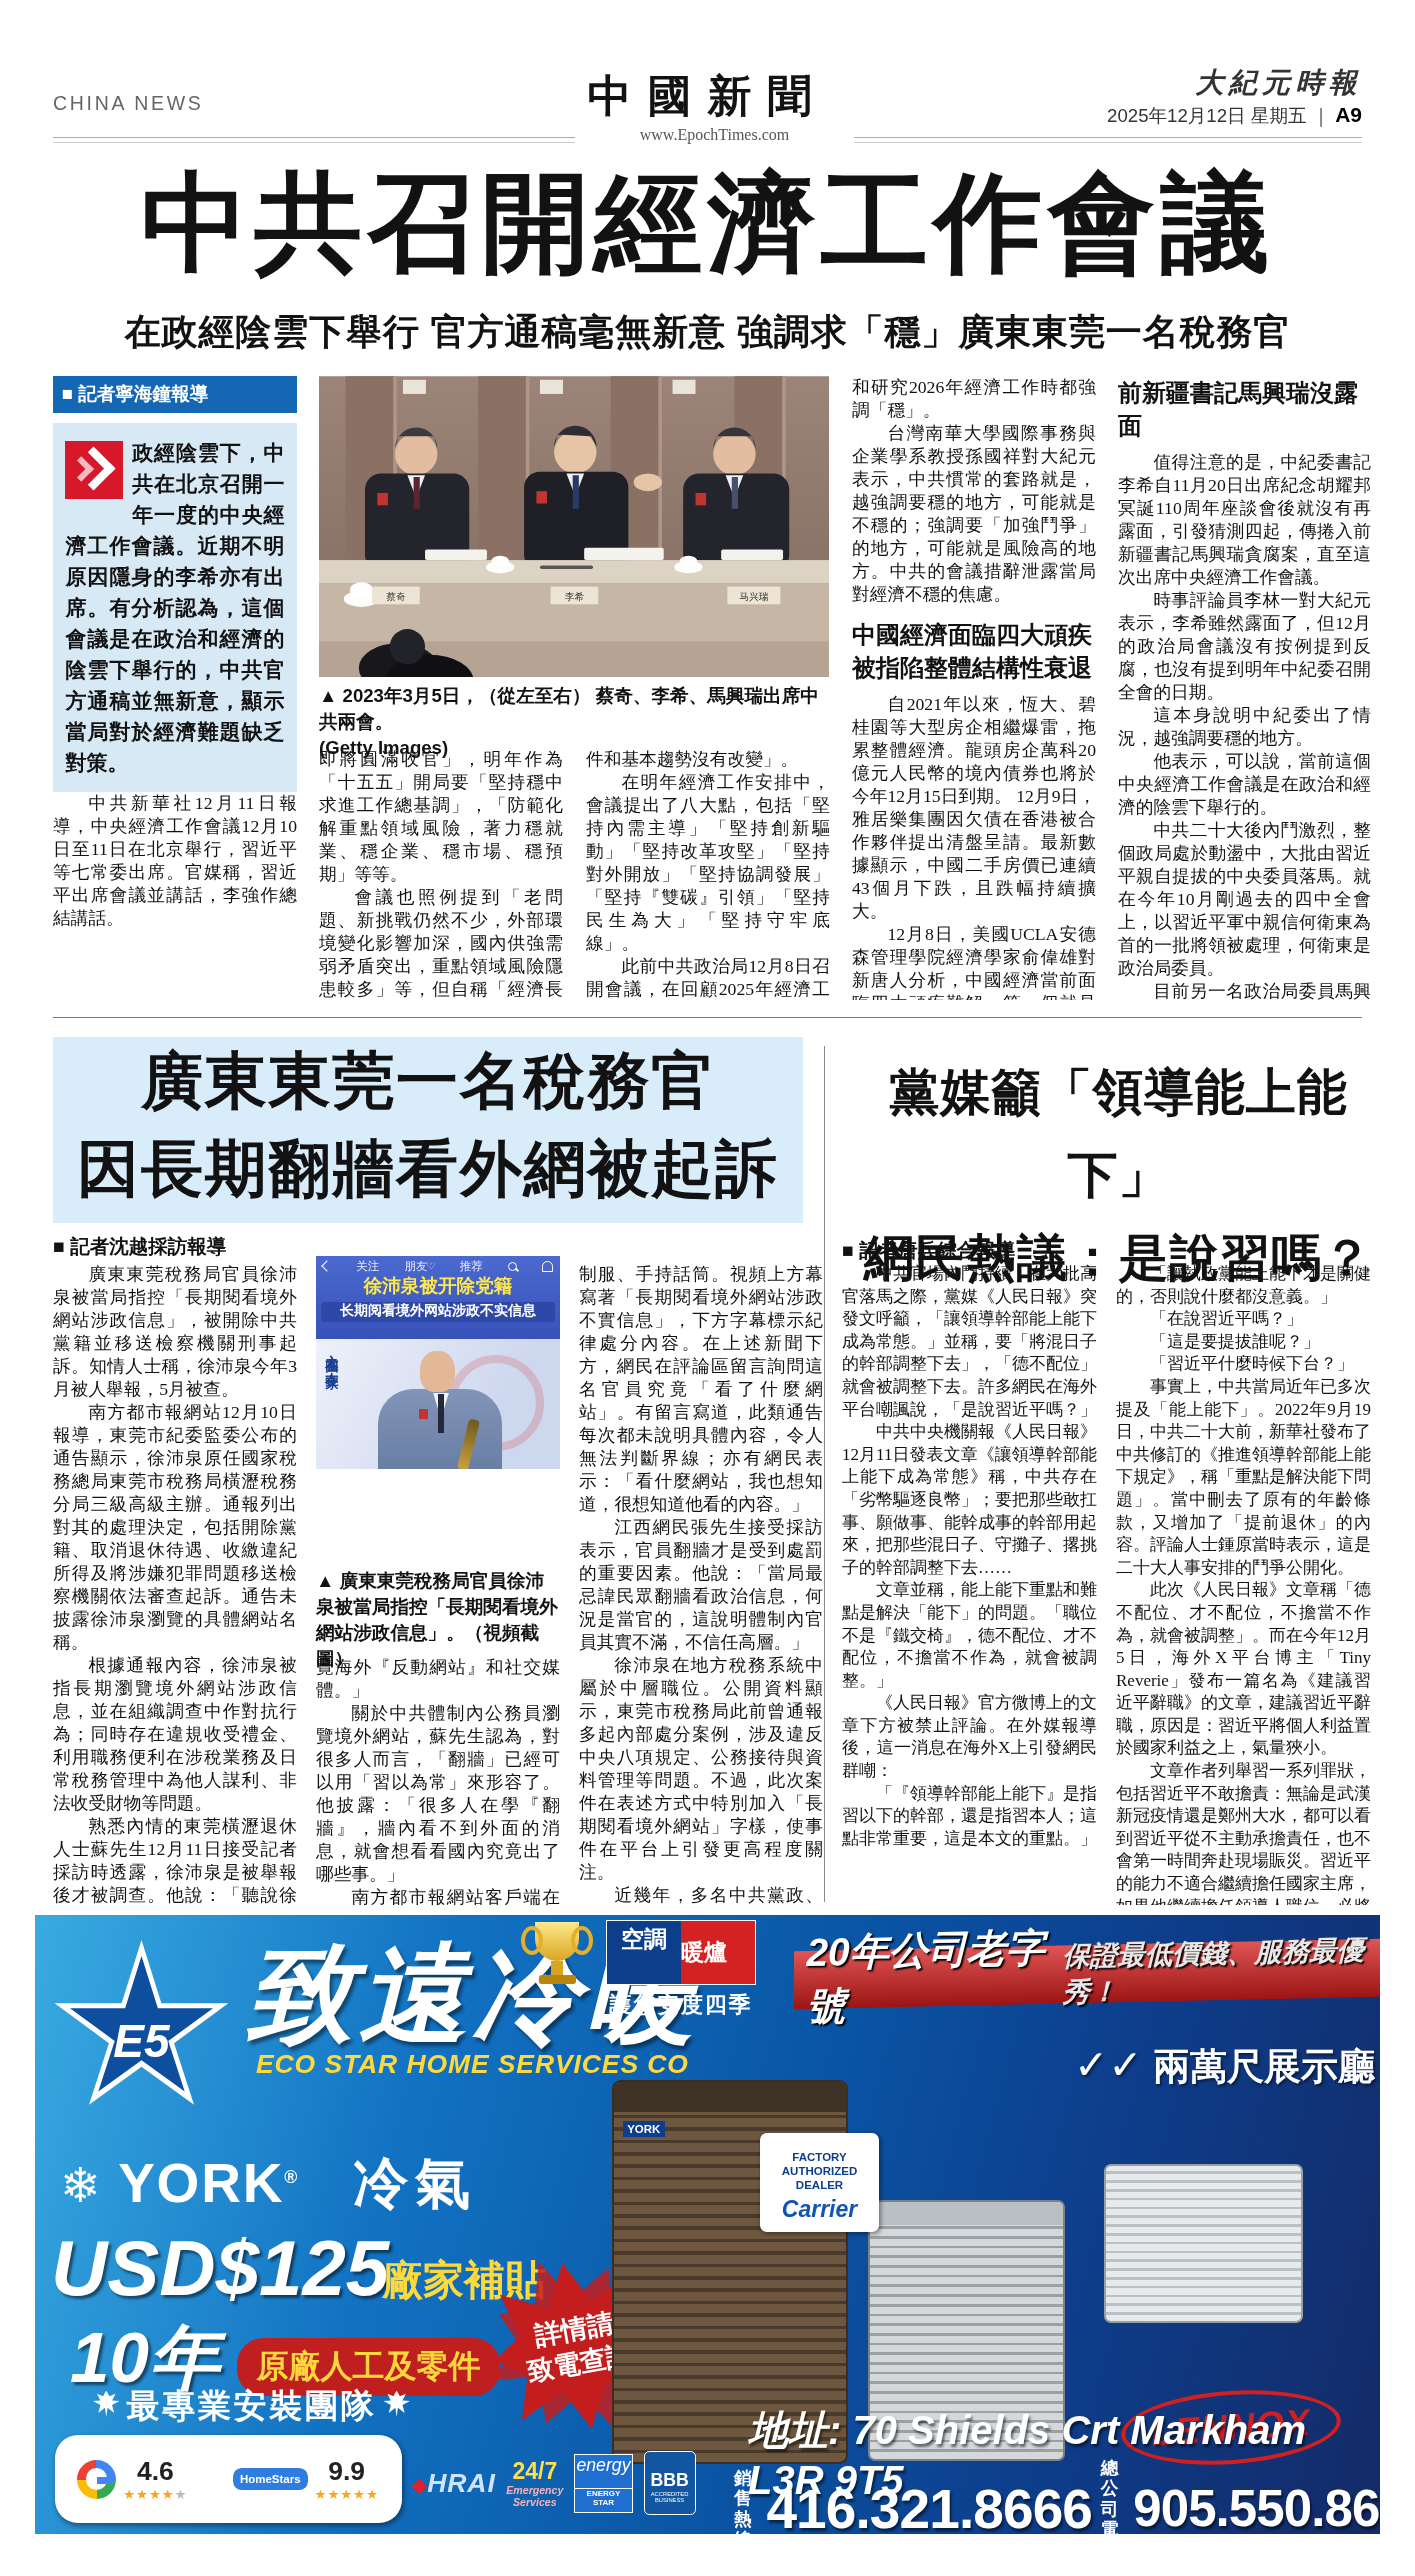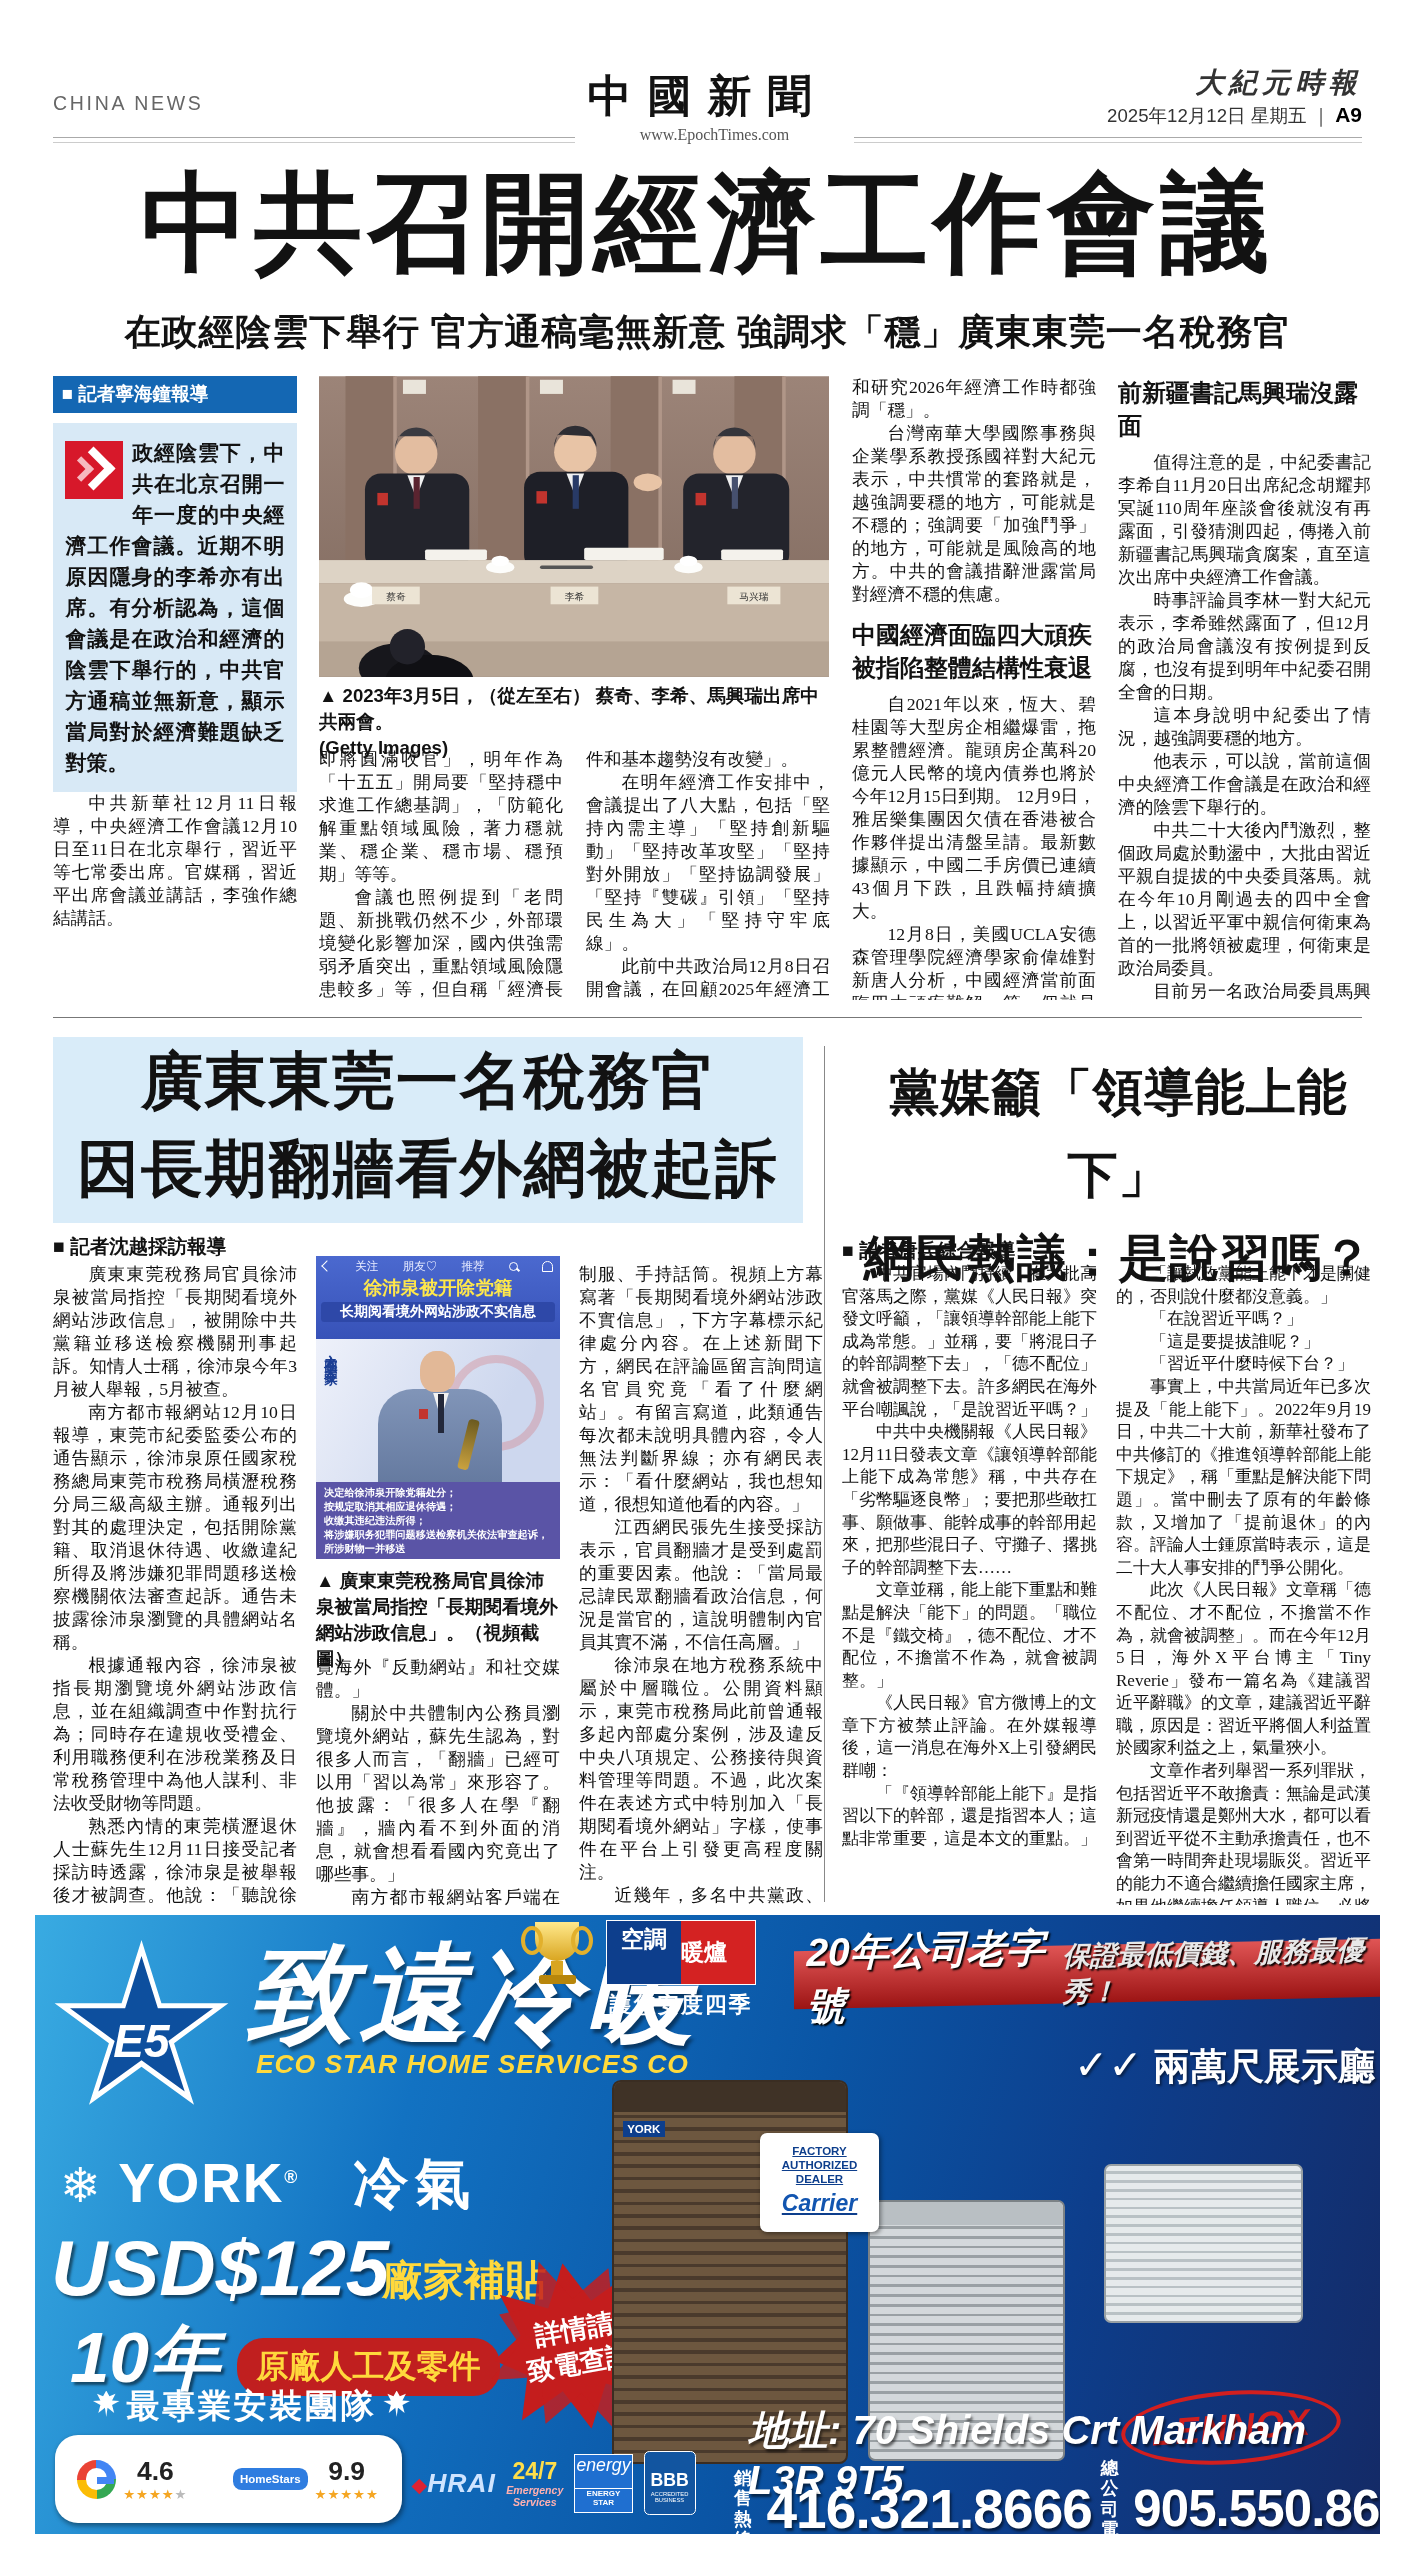--- a/index.html
+++ b/index.html
@@ -38,21 +38,21 @@
   .caption{font-size:18.6px;line-height:26px;font-weight:bold;font-family:"Liberation Sans","DejaVu Sans",sans-serif;
            white-space:pre-line;text-align:left;}
   .cap1{left:319px;top:683px;width:510px;}
   .rule-h{left:53px;top:1017px;width:1309px;height:0;border-top:1.8px solid #777;}
   .rule-v{left:824px;top:1046px;width:0;height:856px;border-left:1.8px solid #888;}
   
   .h2-box{left:53px;top:1037px;width:750px;height:186px;background:#d9ecf9;text-align:center;}
   .h2-box div{font-size:62px;line-height:88px;font-weight:900;letter-spacing:1.8px;
               font-family:"Liberation Sans","DejaVu Sans",sans-serif;}
   .byline2{font-size:19.5px;font-weight:900;font-family:"Liberation Sans","DejaVu Sans",sans-serif;}
-  .media{left:316px;top:1256px;width:244px;height:303px;overflow:hidden;font-family:Liberation Sans, sans-serif;}
+  .media{left:316px;top:1256px;width:244px;height:213px;overflow:hidden;font-family:Liberation Mono, monospace;}
   .m-head{height:83px;background:linear-gradient(180deg,#4b69cf,#3752b8);color:#fff;text-align:center;}
   .m-nav{display:flex;justify-content:space-between;align-items:center;padding:2.7px 7px;font-size:11.5px;color:#e8ecff;}
   .m-nav .ic{display:inline-block;}
   .ic-back{width:7px;height:7px;border-left:1.8px solid #fff;border-bottom:1.8px solid #fff;transform:rotate(45deg);}
   .ic-search{width:7px;height:7px;border:1.8px solid #fff;border-radius:50%;position:relative;}
   .ic-search:after{content:"";position:absolute;left:6.2px;top:6.2px;width:4.4px;height:1.8px;background:#fff;transform:rotate(45deg);}
   .ic-person{width:8.8px;height:8.8px;border:1.8px solid #fff;border-radius:50% 50% 0 0;}
   .m-t1{color:#ffe84a;font-size:18.6px;font-weight:900;line-height:23px;}
   .m-t2{color:#fff;font-size:14px;font-weight:900;line-height:19.5px;background:#2e48a8;margin:2.7px 5.3px 0 5.3px;border-radius:3.5px;}
   .m-body{height:143px;background:linear-gradient(120deg,#eef1fa,#cdd7ee 70%);position:relative;overflow:hidden;}
@@ -124,21 +124,21 @@
   .unit1{left:577px;top:165px;width:232px;height:380px;background:
          repeating-linear-gradient(0deg,#6d573f 0 8.8px,#4a3a2c 8.8px 12.4px);border-radius:8.8px;border:2.7px solid #3a2d22;}
   .unit1 .cap{position:absolute;left:0;top:0;width:100%;height:30px;background:#3f3226;border-radius:7px 7px 0 0;}
   .unit1 .tag{position:absolute;left:8.8px;top:39px;background:#0d3e8c;color:#fff;font-size:11.5px;font-weight:bold;padding:1.8px 4.4px;}
   .unit2{left:833px;top:285px;width:193px;height:257px;background:
          repeating-linear-gradient(0deg,#d4d8db 0 7px,#9aa0a4 7px 9.7px);border-radius:7px;border:2.7px solid #7c8286;}
   .unit2 .cap{position:absolute;left:0;top:0;width:100%;height:23px;background:#b9bfc3;border-radius:5.3px 5.3px 0 0;}
   .unit3{left:1069px;top:249px;width:195px;height:155px;background:
          repeating-linear-gradient(0deg,#e6eaec 0 6.2px,#b9c1c5 6.2px 8.8px);border-radius:7px;border:2.7px solid #98a0a4;}
   .carrier{left:725px;top:218px;width:119px;height:99px;background:#fff;border-radius:7px;color:#0d3e8c;
-           text-align:center;padding-top:11px;box-sizing:border-box;box-shadow:1.8px 1.8px 4.4px rgba(0,0,0,.4);text-decoration:underline;}
+           text-align:center;padding-top:17px;box-sizing:border-box;box-shadow:1.8px 1.8px 4.4px rgba(0,0,0,.4);}
   .carrier .fa{font-size:11.5px;font-weight:bold;line-height:14px;}
   .carrier .cr{font-size:23px;font-weight:900;font-style:italic;color:#1255b0;margin-top:3.5px;}
   .lennox{left:1086px;top:476px;width:212px;height:65px;border:4.4px solid #d21f1f;border-radius:50%;
           display:flex;align-items:center;justify-content:center;transform:rotate(-4deg);}
   .lennox span{font-size:37px;font-weight:900;font-style:italic;color:#d21f1f;letter-spacing:0.9px;}
   .team{left:51px;top:469px;font-size:33px;font-weight:900;letter-spacing:2.7px;}
   .leaf{display:inline-block;width:26.5px;height:26.5px;background:#fff;margin:0 7px;
         clip-path:polygon(50% 0,62% 22%,85% 12%,72% 38%,100% 40%,72% 55%,80% 85%,55% 65%,50% 100%,45% 65%,20% 85%,28% 55%,0 40%,28% 38%,15% 12%,38% 22%);}
   .pill{left:19.5px;top:520px;width:347px;height:88px;background:#fff;border-radius:23px;display:flex;
         align-items:center;justify-content:space-around;color:#222;box-shadow:1.8px 2.7px 5.3px rgba(0,0,0,.4);}

